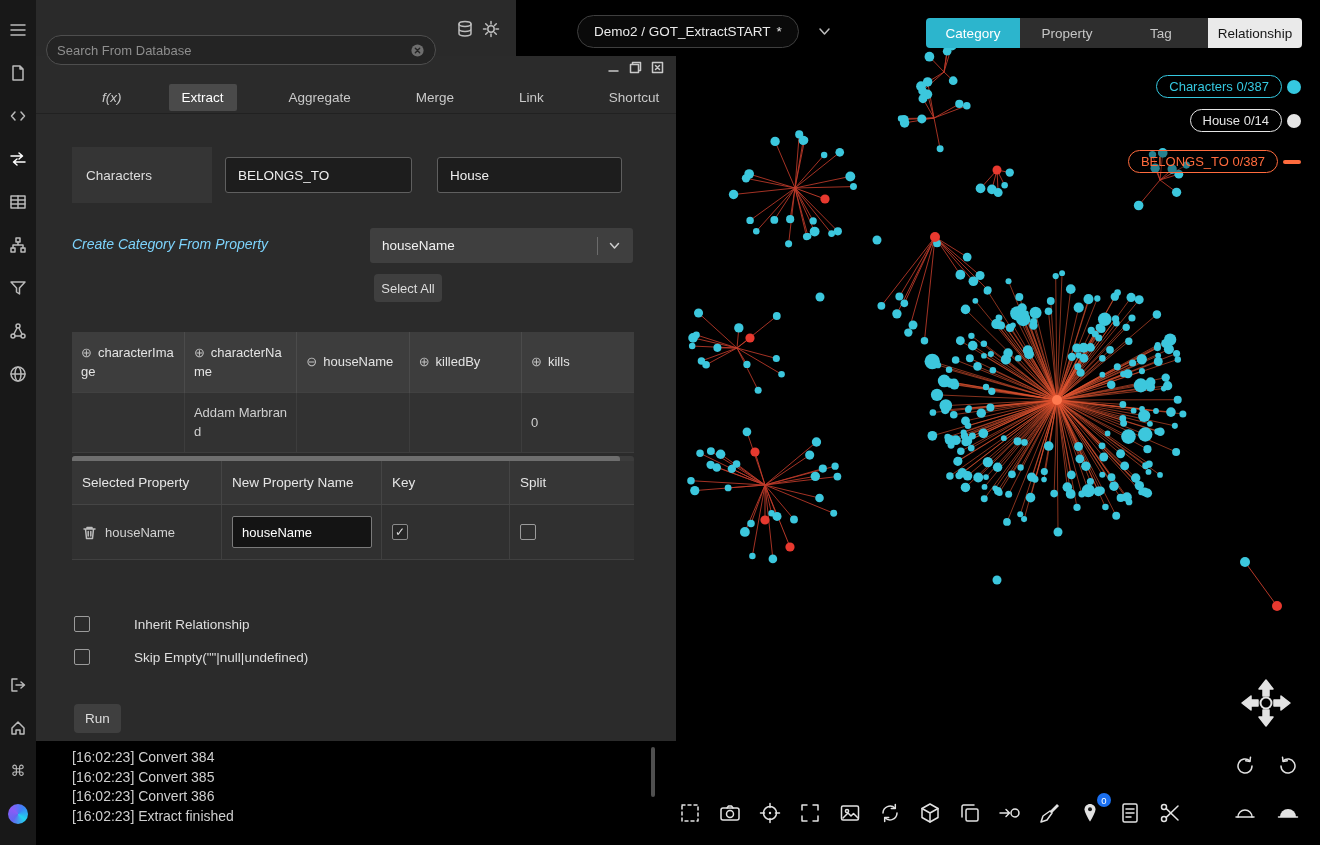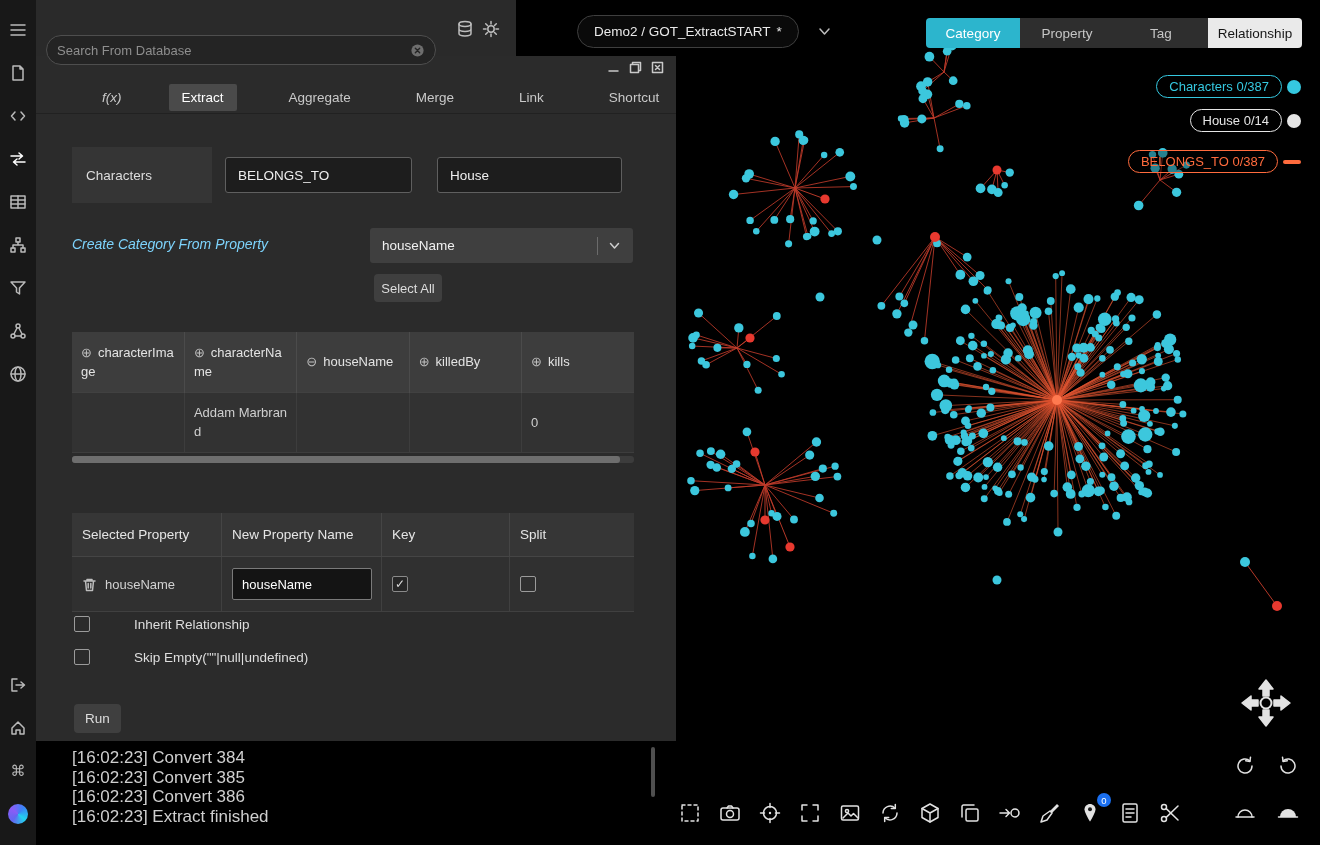--- a/index.html
+++ b/index.html
@@ -70,21 +70,21 @@
   #preview-table td { height:60px; background:#323232; border-right:1px solid #3d3d3d; border-top:1px solid #414141;
                       border-bottom:1px solid #3d3d3d; font-size:13px; color:#cfcfcf; padding:6px 9px;
                       vertical-align:middle; word-break:break-all; line-height:19px; }
   #preview-table td:last-child { border-right:none; }
   .col-icon { display:inline-block; margin-right:6px; color:#bdbdbd; font-size:13px; }
 
   #hscrollbar { position:absolute; left:36px; top:456px; width:562px; height:7px; background:#3c3c3c; border-radius:3px; }
   #hscrollbar .thumb { position:absolute; left:0; top:0; height:7px; width:548px; background:#6e6e6e; border-radius:3px; }
 
   
-  #mapping-table { position:absolute; left:36px; top:513px; width:562px; }
+  #mapping-table { position:absolute; left:36px; top:461px; width:562px; }
   #mapping-table .mrow { display:flex; width:562px; }
   #mapping-table .mh { height:44px; background:#363636; display:flex; align-items:center; padding:0 10px;
                        font-size:13.5px; color:#e5e5e5; border-right:1px solid #454545; border-bottom:1px solid #454545; }
   #mapping-table .mc { height:55px; background:#303030; display:flex; align-items:center; padding:0 10px;
                        font-size:13px; color:#d2d2d2; border-right:1px solid #404040; border-bottom:1px solid #404040; }
   .w1 { width:150px; } .w2 { width:160px; } .w3 { width:128px; } .w4 { width:124px; border-right:none !important; }
   #new-prop-input { width:140px; height:32px; background:#141414; border:1px solid #7a7a7a; border-radius:2px;
                     color:#fff; font-size:13px; padding:0 9px; outline:none; }
   .trash { width:15px; height:15px; color:#bdbdbd; margin-right:8px; flex:none; cursor:pointer; }
 
@@ -92,21 +92,21 @@
               display:flex; align-items:center; justify-content:center; color:#d9d9d9; font-size:12px; cursor:pointer; }
   .checkbox.checked { background:#262626; border-color:#8a8a8a; }
 
   .opt-row { position:absolute; left:38px; display:flex; align-items:center; gap:44px; }
   .opt-label { font-size:13.5px; color:#dedede; }
 
   #run-btn { position:absolute; left:38px; top:704px; width:47px; height:29px; background:#3f3f3f; border:none;
              border-radius:4px; color:#ddd; font-size:13.5px; cursor:pointer; }
 
   #log { position:absolute; left:0; top:741px; width:640px; height:104px; background:#000; padding:7px 0 0 36px; }
-  .log-line { font-size:17px; color:#cfcfcf; line-height:19.7px; }
+  .log-line { font-size:14px; color:#cfcfcf; line-height:19.7px; }
   #log-scrollbar { position:absolute; left:615px; top:6px; width:4px; height:50px; background:#4f4f4f; border-radius:2px; }
 
   
   #graph { position:absolute; left:676px; top:0; width:644px; height:845px; background:#000; }
   #graph-svg { position:absolute; left:0; top:0; }
 
   #graph-tabs { position:absolute; left:250px; top:18px; display:flex; height:30px; border-radius:4px; overflow:hidden; }
   .gtab { width:94px; display:flex; align-items:center; justify-content:center; font-size:13.5px;
           background:#2e2e2e; color:#c6c6c6; cursor:pointer; }
   .gtab-active { color:#fff; }

